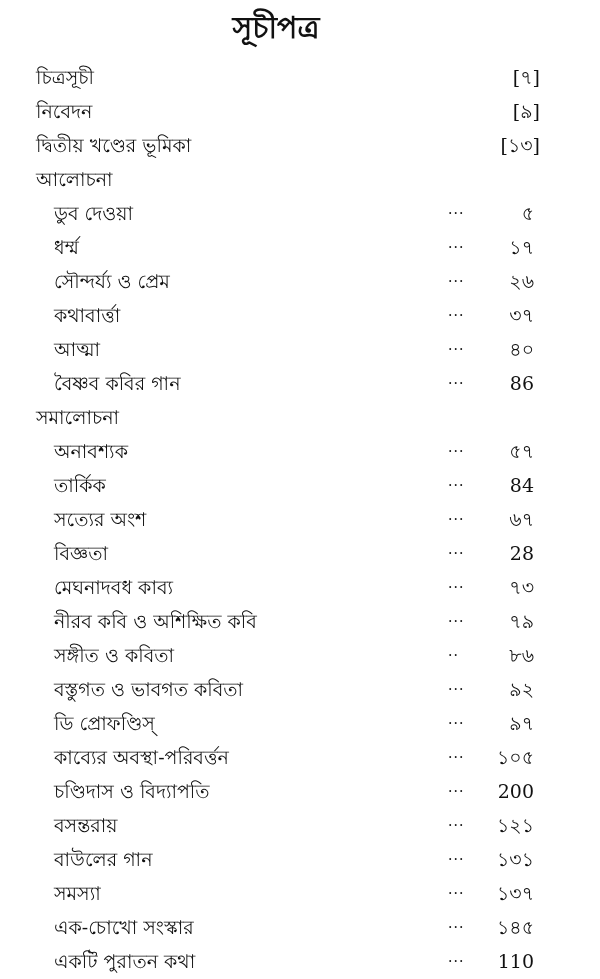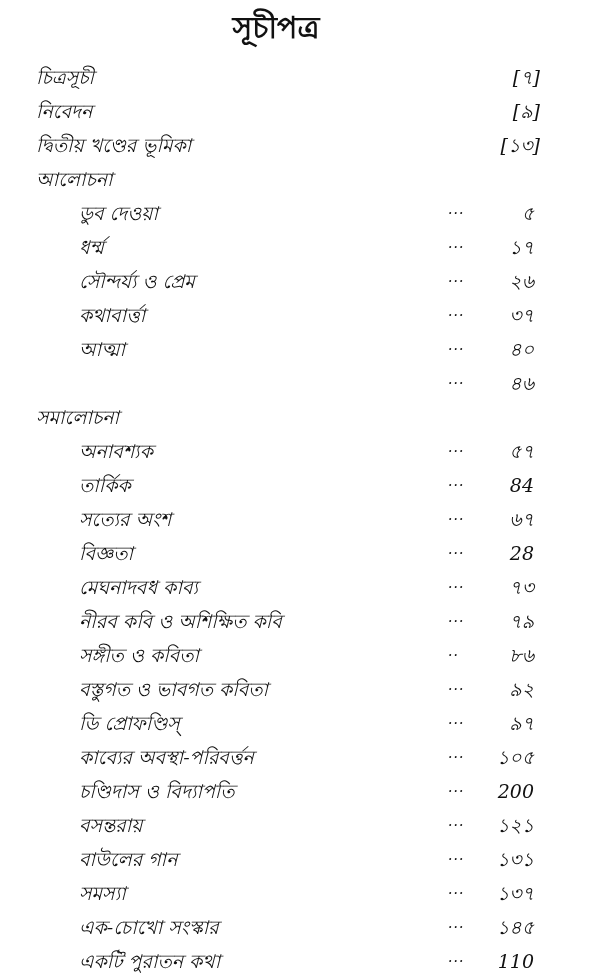--- a/index.html
+++ b/index.html
@@ -5,27 +5,27 @@
   html, body { margin: 0; padding: 0; background: #ffffff; }
   body {
     width: 600px; height: 979px; overflow: hidden; position: relative;
     color: #111111;
     font-family: "DejaVu Serif", "Liberation Serif", serif;
   }
   .title {
     position: absolute; left: 0; top: 8px; width: 552px;
     text-align: center; font-size: 30px; font-weight: bold; line-height: 40px;
   }
-  .toc { position: absolute; left: 0; top: 60px; width: 556px; font-style: italic; }
+  .toc { position: absolute; left: 0; top: 60px; width: 556px; }
   .row {
     position: relative; height: 34px; line-height: 34px; font-size: 19px;
   }
   .row .label { position: absolute; white-space: nowrap; }
   .row.front .label, .row.section .label { left: 36px; }
-  .row.item .label { left: 79px; }
+  .row.item .label { left: 54px; }
   .row .dots { position: absolute; left: 448px; width: 40px; text-align: left; letter-spacing: 1px; font-size: 14px; }
   .row .page { position: absolute; right: 22px; text-align: right; white-space: nowrap; }
   .row.front .page { right: 16px; }
 </style>
 </head>
 <body>
 
 <div class="title">সূচীপত্র</div>
 
 <div class="toc">
@@ -65,22 +65,23 @@
     <span class="label">কথাবার্ত্তা</span>
     <span class="dots">···</span>
     <span class="page">৩৭</span>
   </div>
   <div class="row item">
     <span class="label">আত্মা</span>
     <span class="dots">···</span>
     <span class="page">৪০</span>
   </div>
   <div class="row item">
+    <span class="label">বৈষ্ণব কবির গান</span>
     <span class="dots">···</span>
-    <span class="page">৪৬</span>
+    <span class="page">86</span>
   </div>
 
   <div class="row section">
     <span class="label">সমালোচনা</span>
   </div>
   <div class="row item">
     <span class="label">অনাবশ্যক</span>
     <span class="dots">···</span>
     <span class="page">৫৭</span>
   </div>

